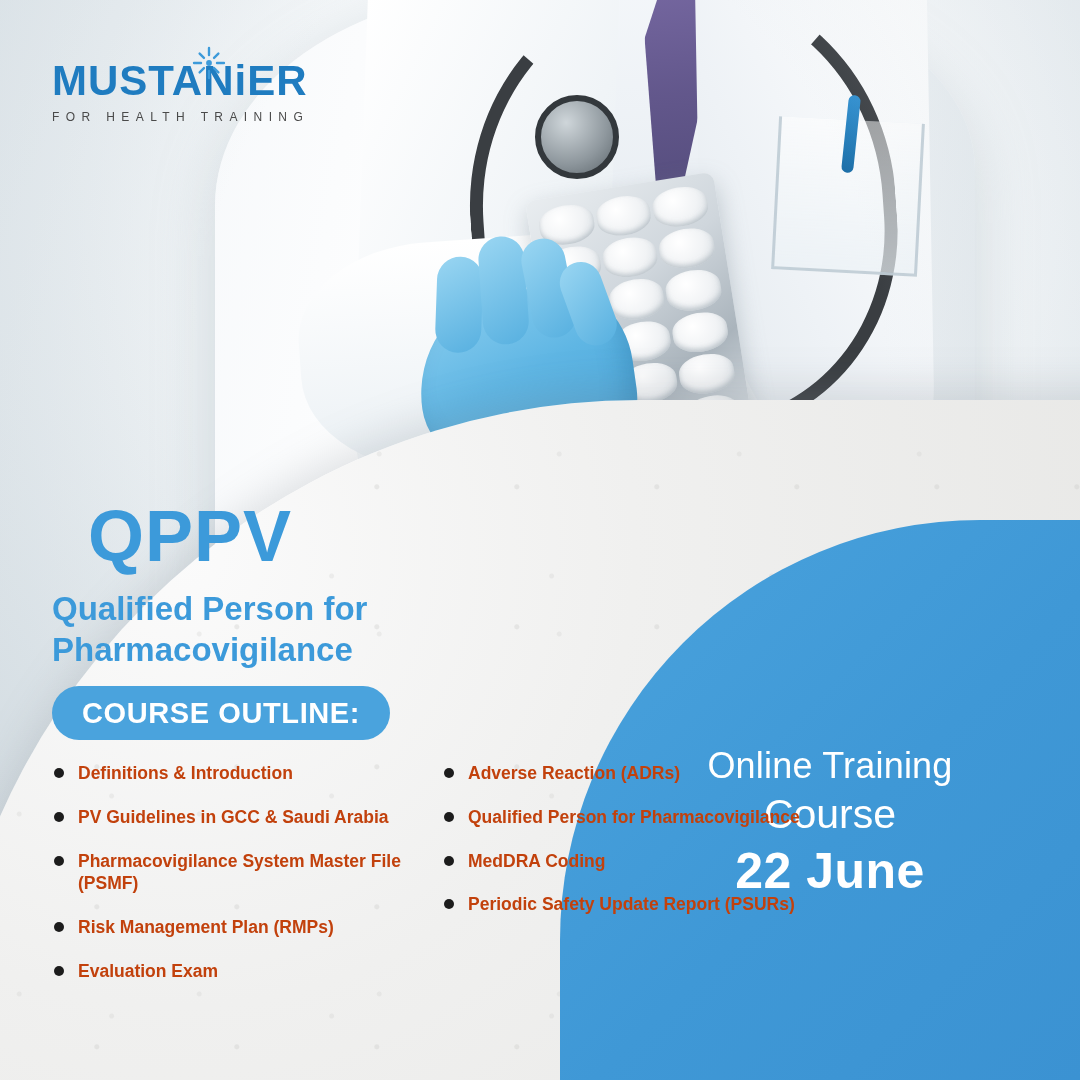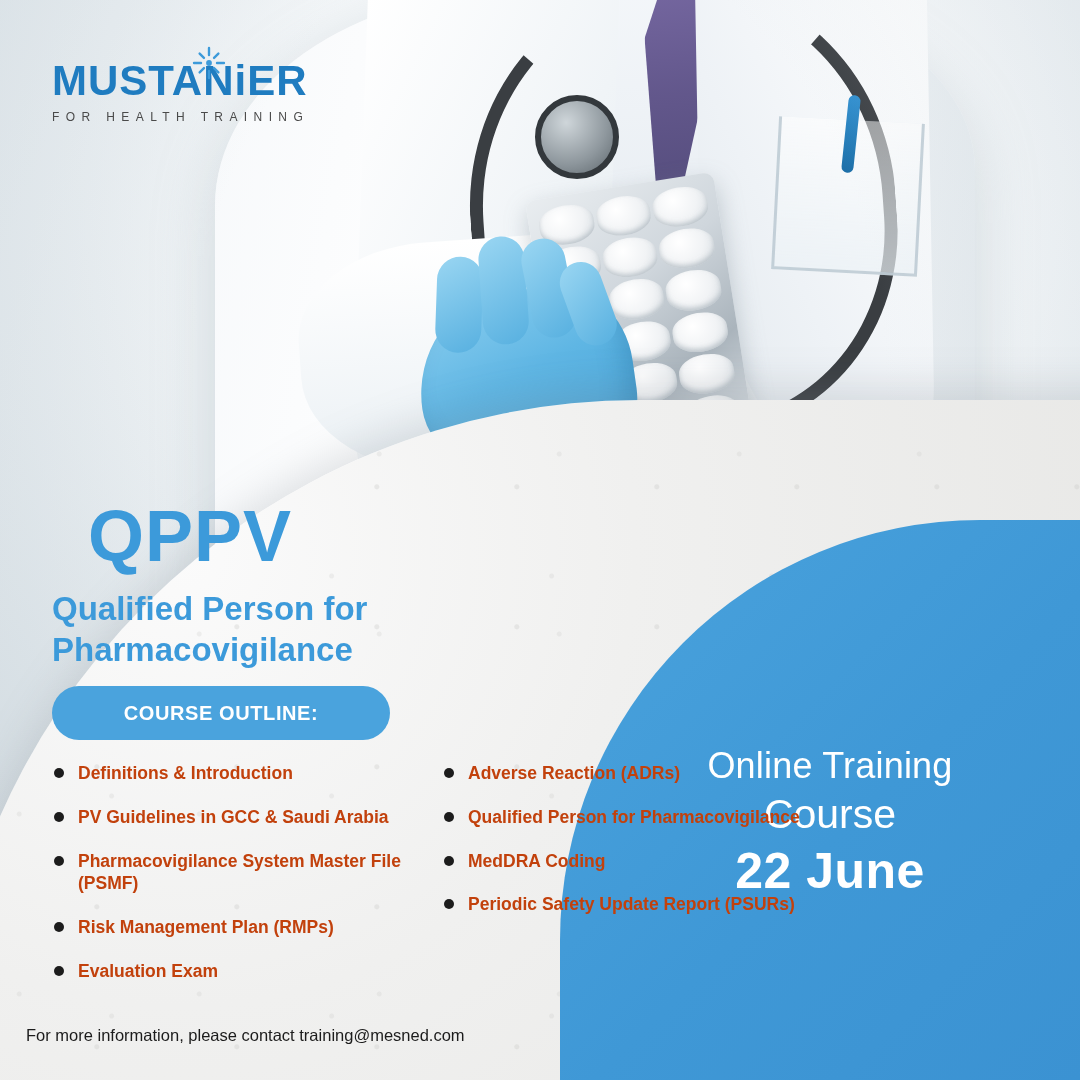--- a/index.html
+++ b/index.html
@@ -257,21 +257,21 @@
     color: #3c9ada;
     line-height: 1.25;
   }
   .outline-pill {
     position: absolute;
     left: 52px; top: 686px;
     width: 338px; height: 54px;
     background: #4aa3dd;
     border-radius: 28px;
     color: #ffffff;
-    font-size: 20px;
+    font-size: 29px;
     font-weight: bold;
     letter-spacing: .6px;
     display: flex;
     align-items: center;
     justify-content: center;
   }
 
   
   .col {
     position: absolute;
@@ -405,16 +405,15 @@
   </div>
 
   <div class="col col-right">
     <div class="bullet">Adverse Reaction (ADRs)</div>
     <div class="bullet">Qualified Person for Pharmacovigilance</div>
     <div class="bullet">MedDRA Coding</div>
     <div class="bullet">Periodic Safety Update Report (PSURs)</div>
   </div>
 
   <div class="footer">
-    <div class="footer-line1">For more information, please contact  training@mesned.com</div>
   </div>
 
 </div>
 
 </body></html>

